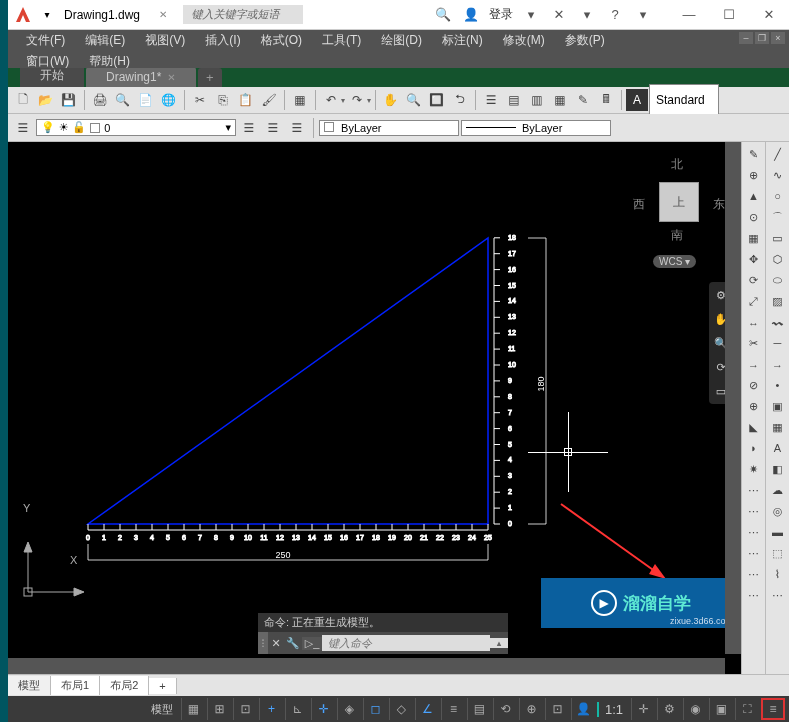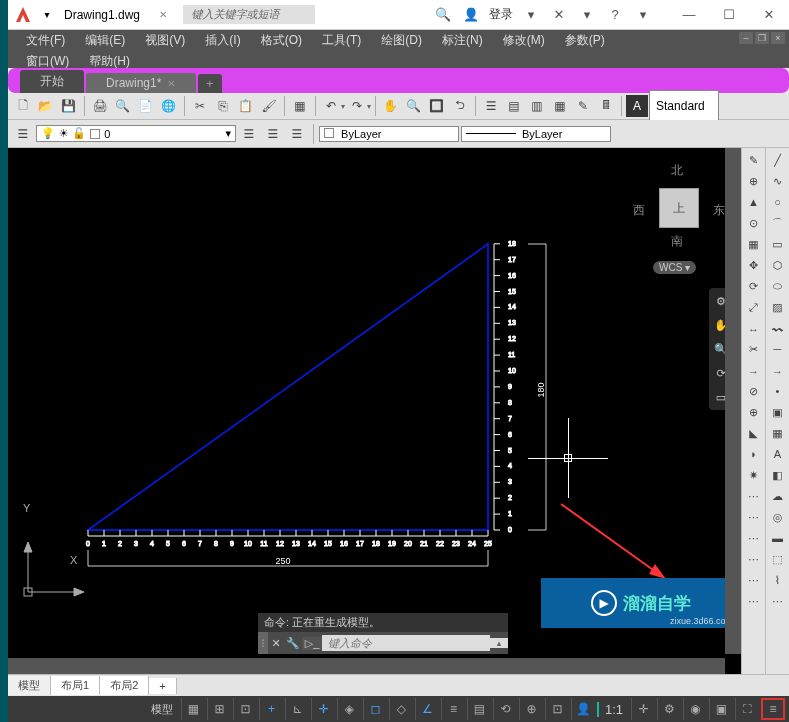--- a/index.html
+++ b/index.html
@@ -5,35 +5,35 @@
 * { margin: 0; padding: 0; box-sizing: border-box; font-family: "Microsoft YaHei", Arial, sans-serif; }
 body { width: 789px; height: 722px; background: #005560; overflow: hidden; }
 .app { position: absolute; left: 8px; top: 0; width: 781px; height: 722px; background: #f0f0f0; display: flex; flex-direction: column; }
 
 
 .titlebar { height: 30px; background: #fff; display: flex; align-items: center; border-bottom: 1px solid #ccc; }
 .app-icon { width: 30px; height: 30px; display: flex; align-items: center; justify-content: center; }
 .chev { width: 18px; height: 18px; display: flex; align-items: center; justify-content: center; font-size: 10px; }
 .title-tab { padding: 2px 8px; font-size: 12px; display: flex; align-items: center; gap: 15px; }
 .title-tab .x { font-size: 10px; color: #888; margin-left: 4px; }
-.search-box { margin-left: 8px; background: #e0e0e0; color: #666; font-size: 11px; padding: 2px 8px; font-style: italic; width: 132px; }
+.search-box { margin-left: 8px; background: #e0e0e0; color: #666; font-size: 11px; padding: 2px 8px; font-style: italic; width: 120px; }
 .spacer { flex: 1; }
 .title-right { display: flex; align-items: center; gap: 8px; font-size: 12px; color: #333; }
 .icon-btn { width: 20px; height: 20px; display: flex; align-items: center; justify-content: center; font-size: 13px; color: #555; }
 .win-ctrl { display: flex; margin-left: 16px; }
 .win-ctrl div { width: 40px; height: 28px; display: flex; align-items: center; justify-content: center; font-size: 13px; color: #555; }
 
 
 .menubar { background: #525252; height: 38px; display: flex; flex-wrap: wrap; align-items: center; padding: 0 8px; position: relative; }
 .menubar .mi { color: #ddd; font-size: 12px; padding: 2px 10px; cursor: default; }
 .mdi-ctrl { position: absolute; right: 4px; top: 2px; display: flex; gap: 2px; }
 .mdi-ctrl div { width: 14px; height: 12px; font-size: 9px; color: #ccc; display: flex; align-items: center; justify-content: center; background: #666; }
 
 
-.doctabs { background: #d946ef; height: 25px; display: flex; align-items: flex-end; padding-left: 12px; border-radius: 7px; }
+.doctabs { background: #14532d; height: 19px; display: flex; align-items: flex-end; padding-left: 12px; }
 .doctab { background: #4a4a4a; color: #ccc; font-size: 12px; padding: 3px 20px; border-radius: 3px 3px 0 0; margin-right: 2px; display: flex; align-items: center; gap: 6px; }
 .doctab.active { background: #6a6a6a; }
 .doctab .x { font-size: 10px; color: #999; }
 .plus-tab { background: #4a4a4a; width: 24px; text-align: center; color: #999; font-size: 13px; border-radius: 3px 3px 0 0; padding: 2px 0; }
 
 
 .toolbar { background: #e4e4e4; height: 27px; display: flex; align-items: center; padding: 0 4px; border-bottom: 1px solid #bbb; gap: 1px; }
 .tb-btn { width: 22px; height: 22px; display: flex; align-items: center; justify-content: center; font-size: 12px; color: #444; border: 1px solid transparent; }
 .tb-sep { width: 1px; height: 20px; background: #aaa; margin: 0 3px; }
 .tb-dd { font-size: 8px; color: #666; margin-left: -2px; }

